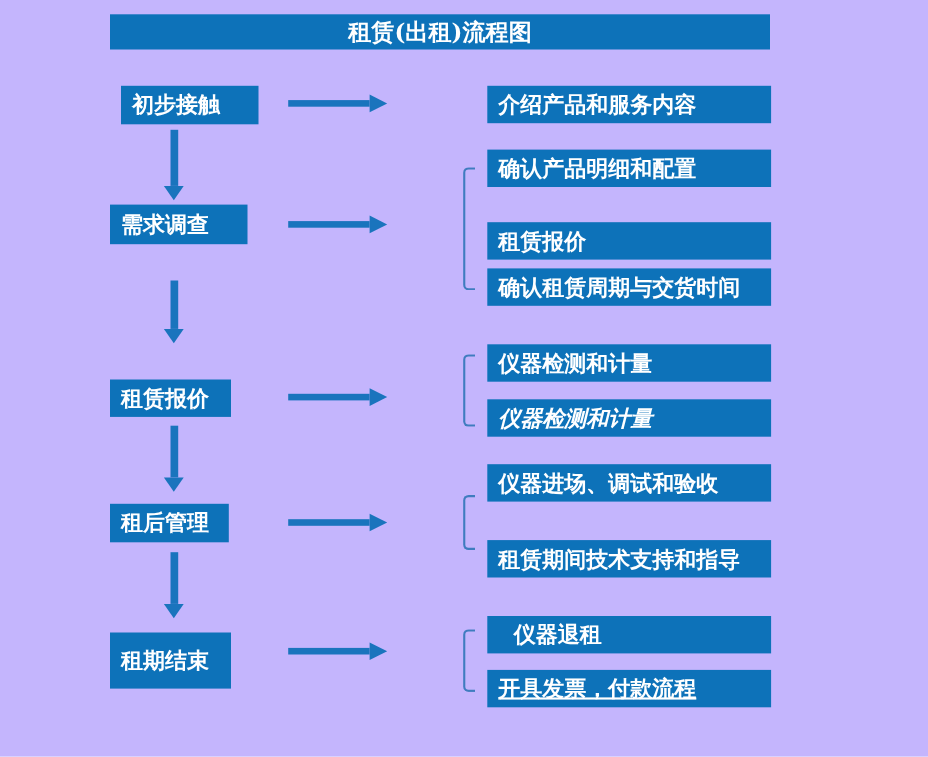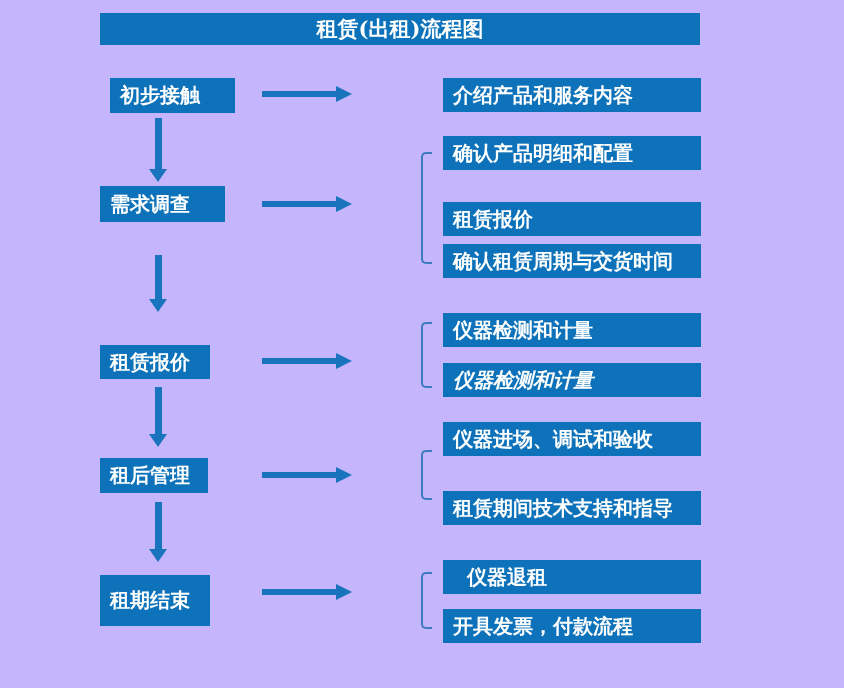--- a/index.html
+++ b/index.html
@@ -32,21 +32,21 @@
   .s2{left:100px;top:186px;width:125px;height:36px;}
   .s3{left:100px;top:345px;width:110px;height:34px;}
   .s4{left:100px;top:458px;width:108px;height:35px;}
   .s5{left:100px;top:575px;width:110px;height:51px;}
   
   .detail{left:443px;width:258px;height:34px;}
   .r1a{top:78px;}
   .r2a{top:136px;}  .r2b{top:202px;}  .r2c{top:244px;text-align:center;}
   .r3a{top:313px;}  .r3b{top:363px;font-style:italic;}
   .r4a{top:422px;}  .r4b{top:491px;}
-  .r5a{top:560px;padding-left:24px;}  .r5b{top:609px;}
+  .r5a{top:560px;padding-left:24px;}  .r5b{top:609px;text-decoration:underline;}
   
   .harrow{
     position:absolute;left:262px;width:90px;height:16px;
     display:flex;align-items:center;
   }
   .harrow .shaft{flex:1;height:6px;background:var(--arrow-blue,#1a74bd);}
   .harrow .head{
     width:0;height:0;
     border-left:16px solid var(--arrow-blue,#1a74bd);
     border-top:8px solid transparent;

